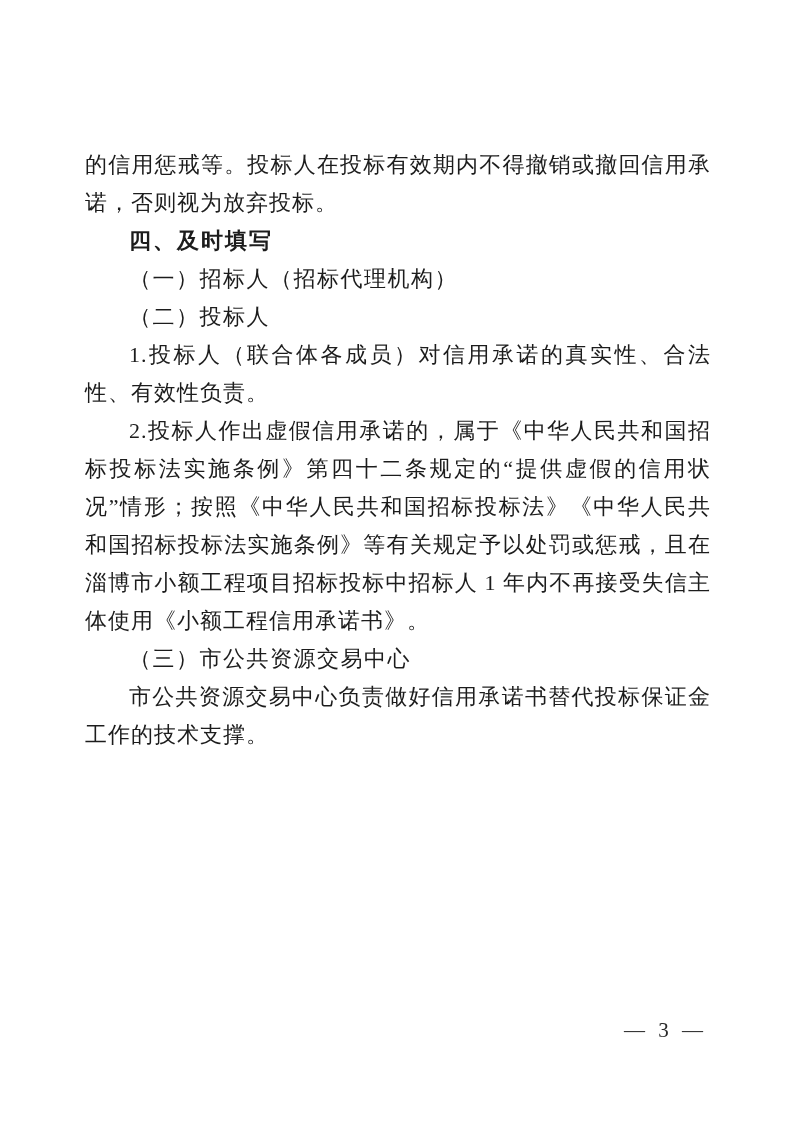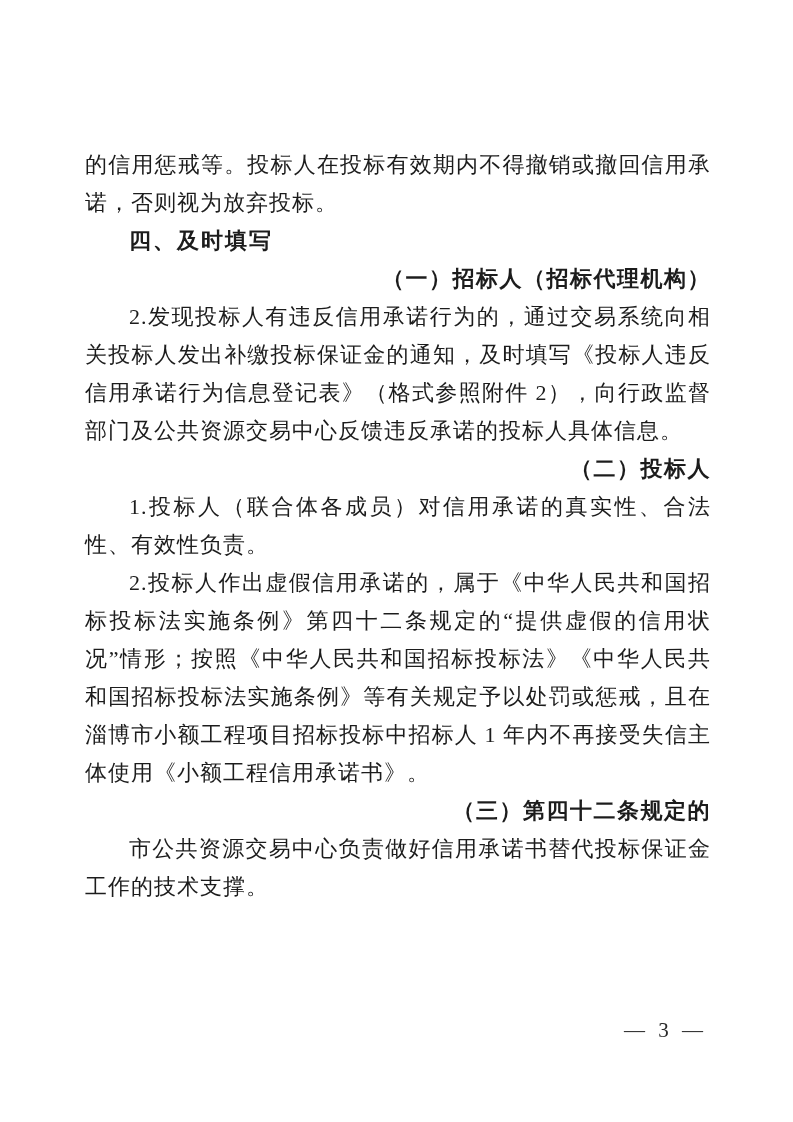--- a/index.html
+++ b/index.html
@@ -34,43 +34,42 @@
   .para.no-indent {
     text-indent: 0;
   }
   .para.heading {
     font-family: "Liberation Sans", "DejaVu Sans", sans-serif;
     font-weight: bold;
     text-align: left;
     letter-spacing: 2px;
   }
   .para.subheading {
-    font-weight: 700;
-    text-align: right;
+    font-weight: 400;
+    text-align: left;
     letter-spacing: 1.5px;
   }
   .page-number {
     position: absolute;
     right: 86px;
     top: 1018px;
     font-size: 21px;
     letter-spacing: 4px;
     color: #2a2a2a;
     white-space: nowrap;
   }
 </style>
 </head>
 <body>
 
 <div class="page">
   <div class="page-body">
     <p class="para no-indent">的信用惩戒等。投标人在投标有效期内不得撤销或撤回信用承诺，否则视为放弃投标。</p>
     <p class="para heading">四、及时填写</p>
     <p class="para subheading">（一）招标人（招标代理机构）</p>
-    <p class="para">2.发现投标人有违反信用承诺行为的，通过交易系统向相关投标人发出补缴投标保证金的通知，及时填写《投标人违反信用承诺行为信息登记表》（格式参照附件 2），向行政监督部门及公共资源交易中心反馈违反承诺的投标人具体信息。</p>
     <p class="para subheading">（二）投标人</p>
     <p class="para">1.投标人（联合体各成员）对信用承诺的真实性、合法性、有效性负责。</p>
     <p class="para">2.投标人作出虚假信用承诺的，属于《中华人民共和国招标投标法实施条例》第四十二条规定的“提供虚假的信用状况”情形；按照《中华人民共和国招标投标法》《中华人民共和国招标投标法实施条例》等有关规定予以处罚或惩戒，且在淄博市小额工程项目招标投标中招标人 1 年内不再接受失信主体使用《小额工程信用承诺书》。</p>
-    <p class="para subheading">（三）第四十二条规定的</p>
+    <p class="para subheading">（三）市公共资源交易中心</p>
     <p class="para">市公共资源交易中心负责做好信用承诺书替代投标保证金工作的技术支撑。</p>
   </div>
   <div class="page-number">— 3 —</div>
 </div>
 
 </body></html>

